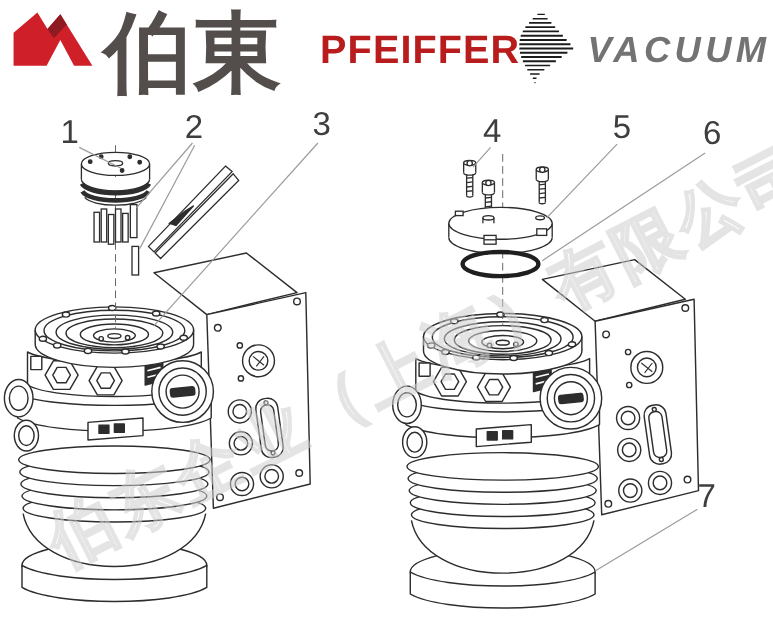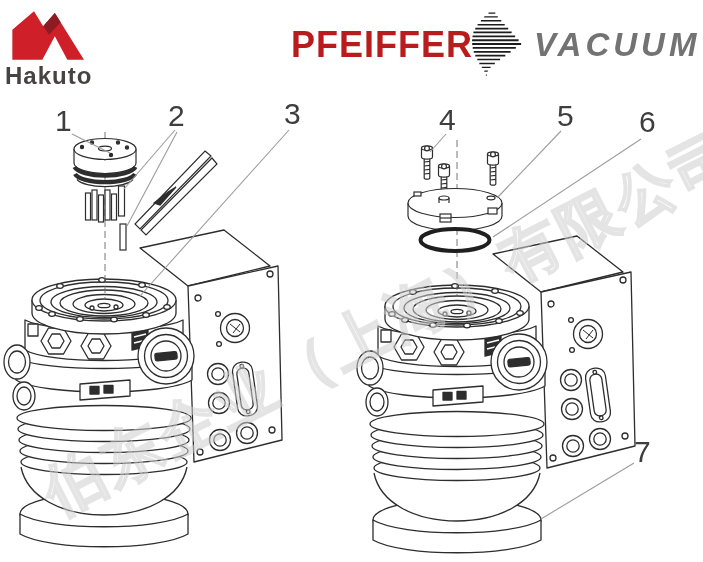--- a/index.html
+++ b/index.html
@@ -36,21 +36,21 @@
 </head>
 <body>
 
 <div id="stage">
 
   <div id="header">
     <svg id="hakuto-mark" viewBox="0 0 100 72">
       <path d="M6,62 L6,26 L32,4 L43,22 L57,6 L92,62 L72,62 L57,34 L42,62 Z" fill="#CF2029"></path>
       <path d="M43,22 L57,6 L64,17 L50,32 Z" fill="#8E1B22"></path>
     </svg>
-    <div id="hakuto-word">Hakuto</div>
+    <div id="hakuto-cn">伯東</div>
     <div id="pf-brand">PFEIFFER</div>
     <svg id="pf-fan" viewBox="0 0 64 80">
       <g stroke="#1c1c1c" transform="skewX(-6) translate(8,0)">
         <line x1="20" y1="6" x2="27" y2="6" stroke-width="1.3"></line>
         <line x1="16" y1="10" x2="30" y2="10" stroke-width="1.4"></line>
         <line x1="13" y1="14" x2="34" y2="14" stroke-width="1.5"></line>
         <line x1="10" y1="18" x2="38" y2="18" stroke-width="1.6"></line>
         <line x1="8" y1="22" x2="42" y2="22" stroke-width="1.7"></line>
         <line x1="6.5" y1="26" x2="46" y2="26" stroke-width="1.8"></line>
         <line x1="6" y1="30" x2="50" y2="30" stroke-width="1.9"></line>

